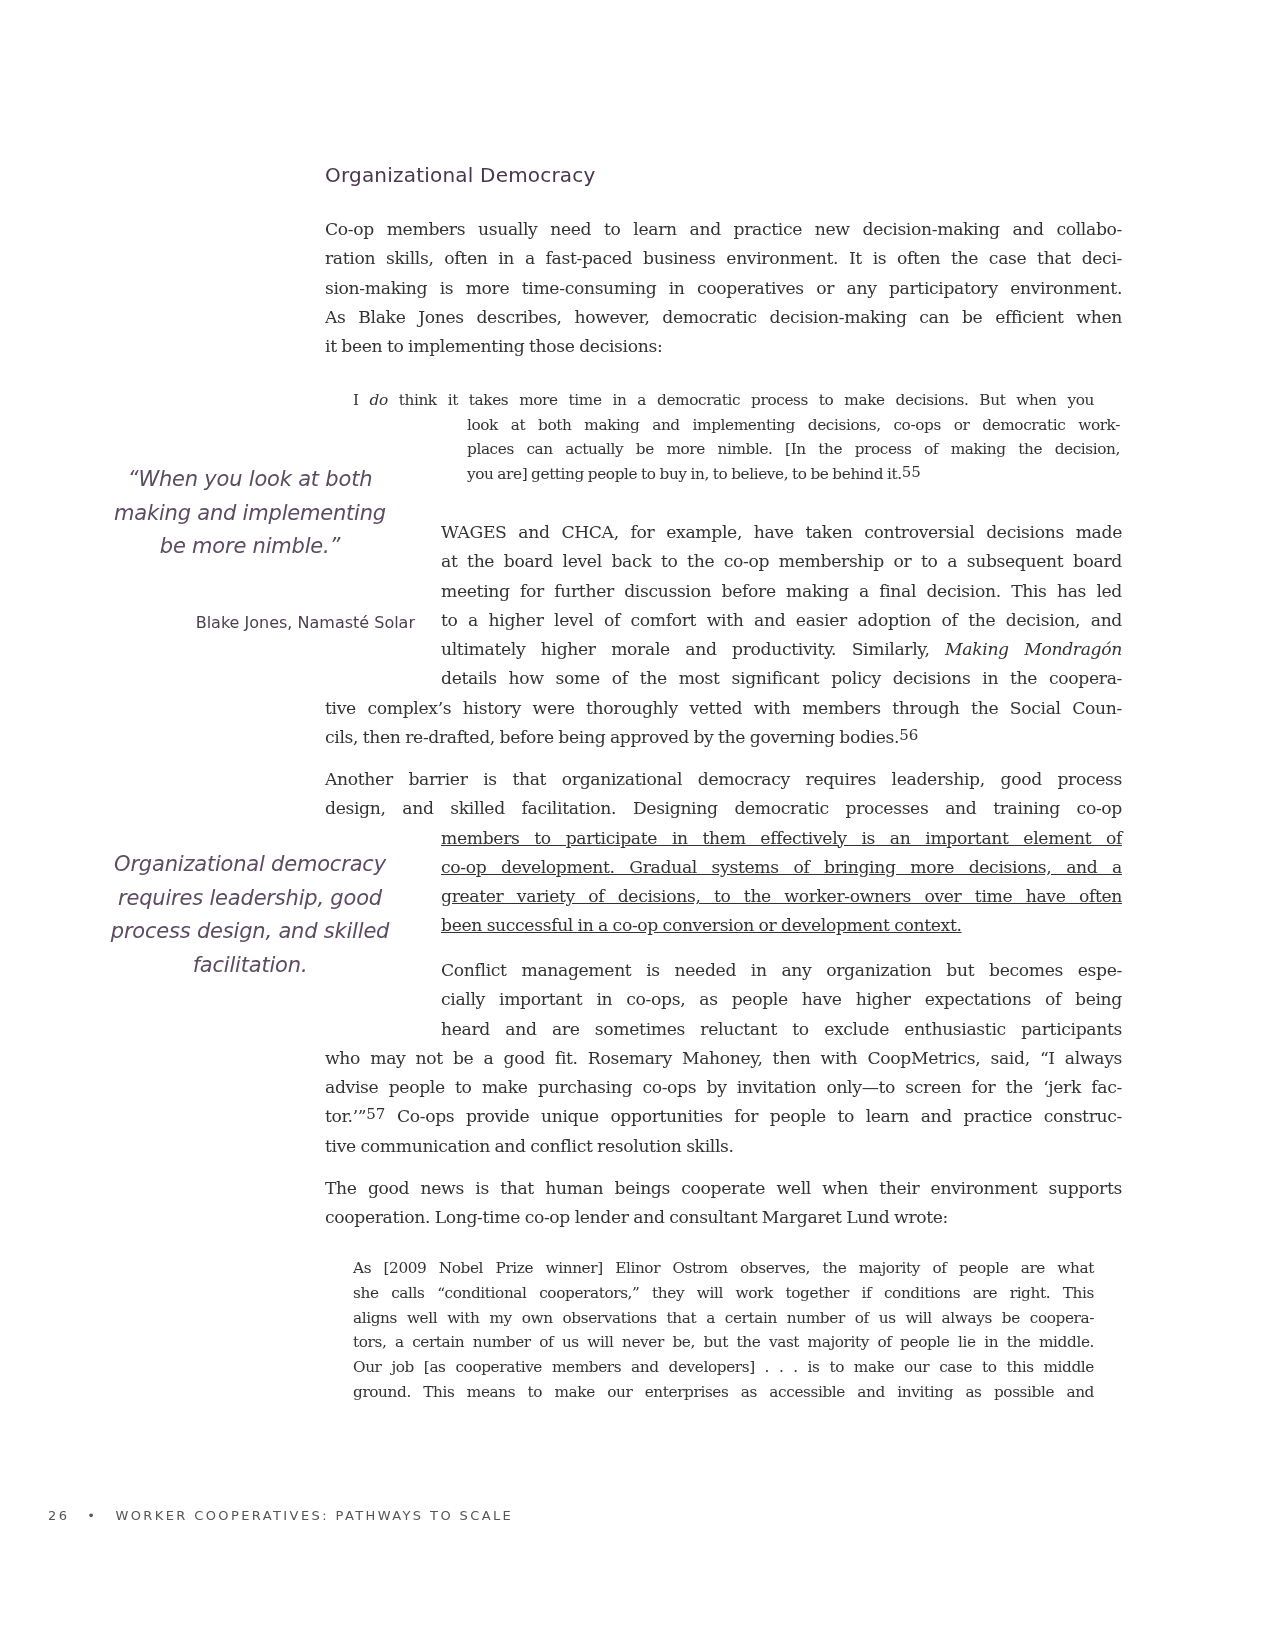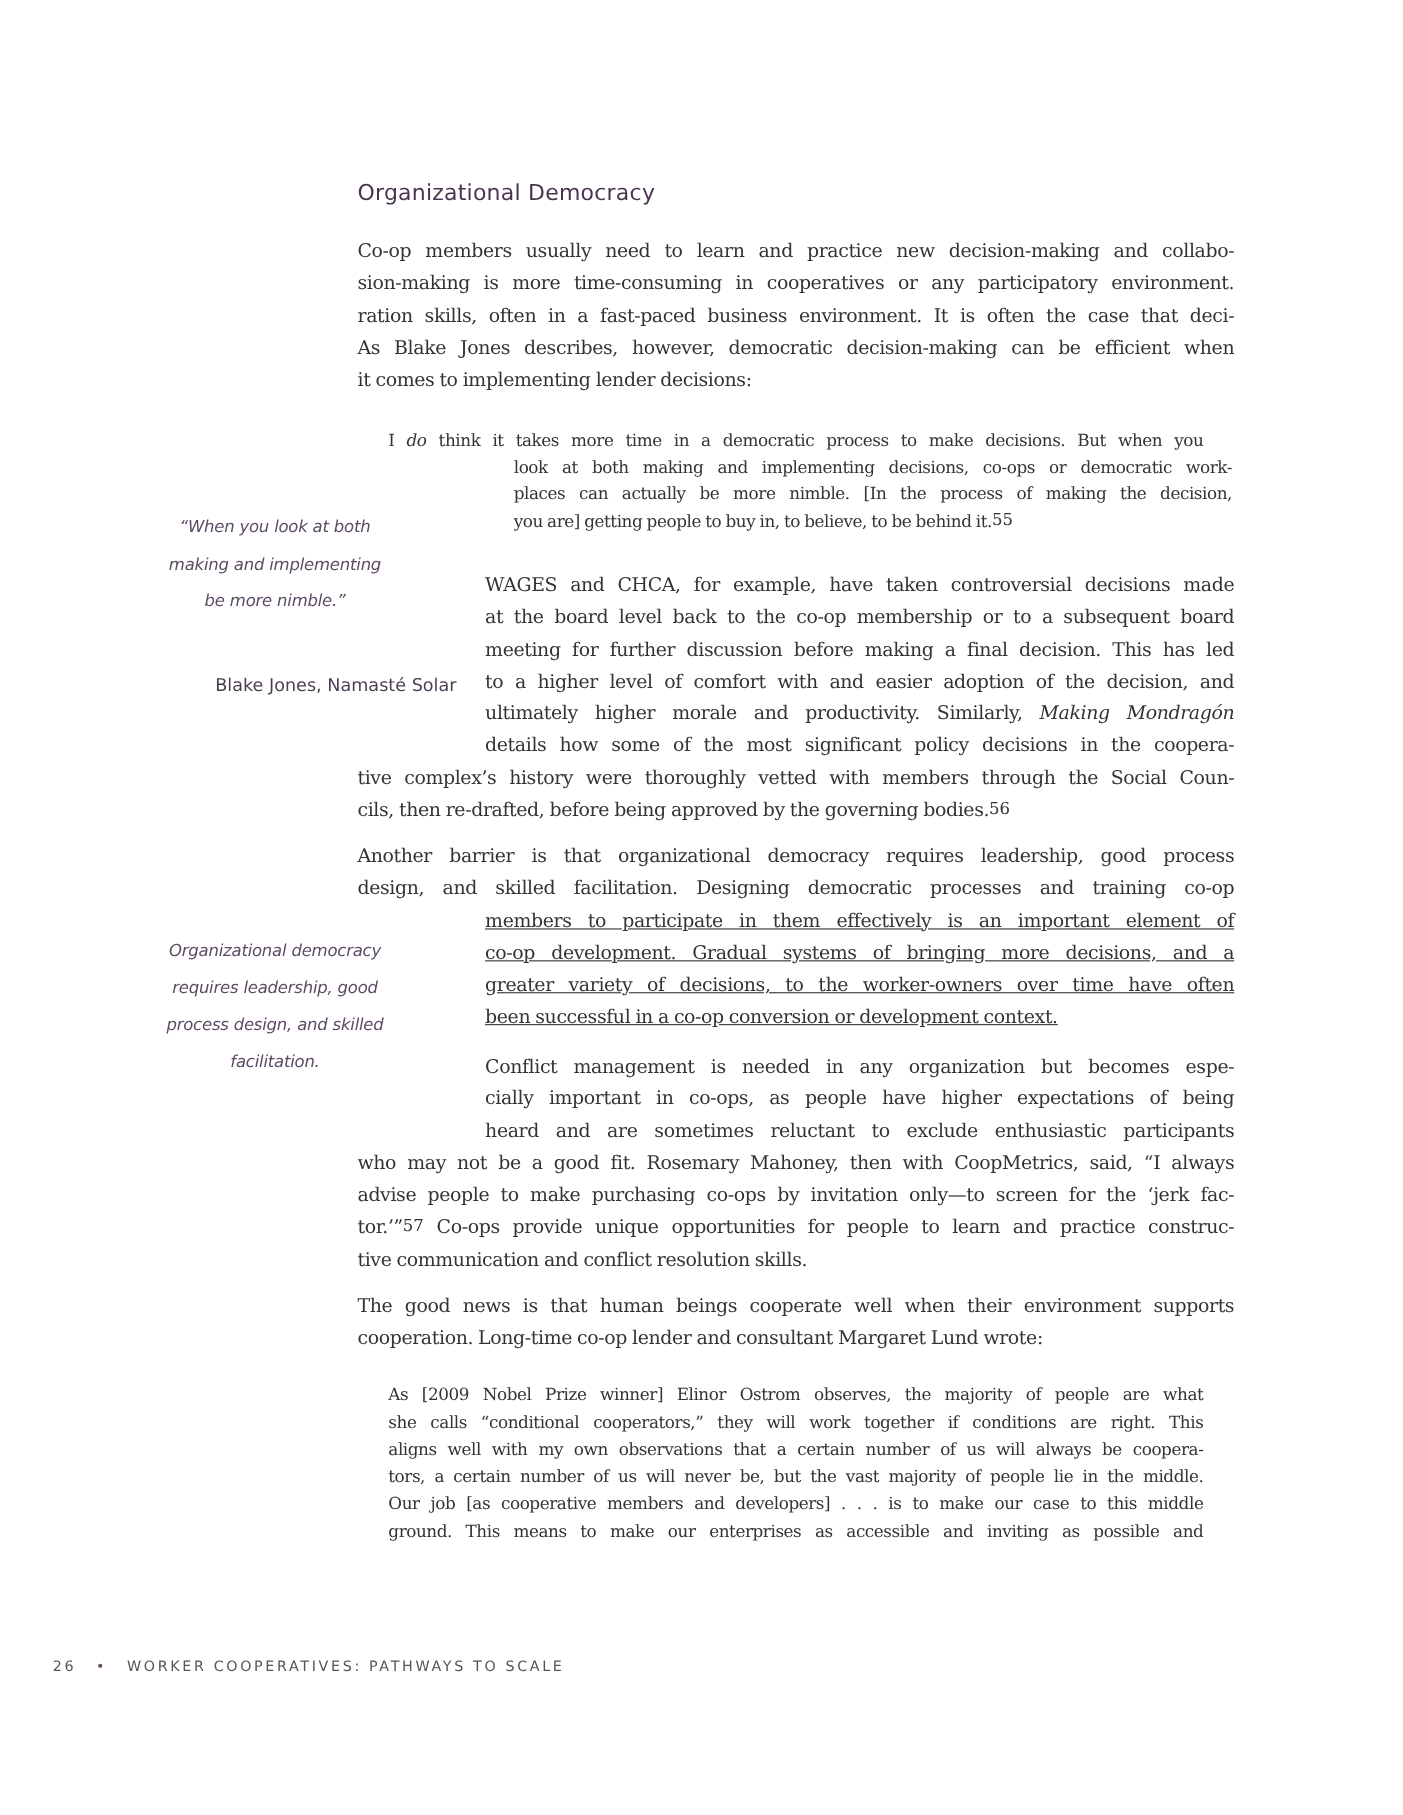--- a/index.html
+++ b/index.html
@@ -3,38 +3,38 @@
 <meta charset="utf-8">
 <style>
   html, body { margin: 0; padding: 0; background: #ffffff; }
   body { width: 1275px; height: 1650px; position: relative; overflow: hidden; font-family: "DejaVu Serif", serif; color: #3a3a3a; }
   .abs { position: absolute; }
   .heading { left: 325px; top: 163px; font-family: "DejaVu Sans", sans-serif; font-size: 20px; color: #4a3550; letter-spacing: 0.2px; }
   .body { font-family: "DejaVu Serif", serif; font-size: 17.2px; line-height: 29.3px; color: #333; text-align: justify; font-weight: 300; letter-spacing: -0.35px; word-spacing: -0.5px; }
   .line { display: block; white-space: nowrap; text-align-last: justify; text-align: justify; }
   .line.last { text-align-last: left; }
   .bq { font-family: "DejaVu Serif", serif; font-size: 15.3px; line-height: 24.5px; color: #333; letter-spacing: -0.4px; word-spacing: -0.6px; }
-  .pull { font-family: "DejaVu Sans", sans-serif; font-style: italic; color: #5d4a63; font-size: 15px; line-height: 33.5px; text-align: center; letter-spacing: -0.2px; }
+  .pull { font-family: "DejaVu Sans", sans-serif; font-style: italic; color: #5d4a63; font-size: 21px; line-height: 33.5px; text-align: center; letter-spacing: -0.2px; }
   .attrib { font-family: "DejaVu Sans", sans-serif; color: #4d3d52; font-size: 16px; text-align: right; }
   .footer { left: 48px; top: 1508px; font-family: "DejaVu Sans", sans-serif; font-size: 13px; color: #555; letter-spacing: 2.4px; }
   .footer .dot { margin: 0 18px; color: #6b4d66; }
   sup { font-size: 15px; vertical-align: top; position: relative; top: -2px; letter-spacing: 0; }
   em { font-style: italic; }
 </style>
 </head>
 <body>
 
 <div class="abs heading">Organizational Democracy</div>
 
 <div class="abs body" style="left:325px; top:215px; width:797px;">
   <span class="line">Co-op members usually need to learn and practice new decision-making and collabo-</span>
+  <span class="line">ration skills, often in a fast-paced business environment. It is often the case that deci-</span>
   <span class="line">sion-making is more time-consuming in cooperatives or any participatory environment.</span>
-  <span class="line">ration skills, often in a fast-paced business environment. It is often the case that deci-</span>
   <span class="line">As Blake Jones describes, however, democratic decision-making can be efficient when</span>
-  <span class="line last">it comes to implementing lender decisions:</span>
+  <span class="line last">it been to implementing those decisions:</span>
 </div>
 
 <div class="abs bq" style="left:353px; top:388px; width:741px;">
   <span class="line" style="text-align-last:justify;"><span>I </span><em>do</em><span> think it takes more time in a democratic process to make decisions. But when you</span></span>
 </div>
 <div class="abs bq" style="left:441px; top:412.5px; width:653px;margin-left:26px;">
   <span class="line">look at both making and implementing decisions, co-ops or democratic work-</span>
   <span class="line">places can actually be more nimble. [In the process of making the decision,</span>
   <span class="line last"><span>you are] getting people to buy in, to believe, to be behind it.</span><sup>55</sup></span>
 </div>

